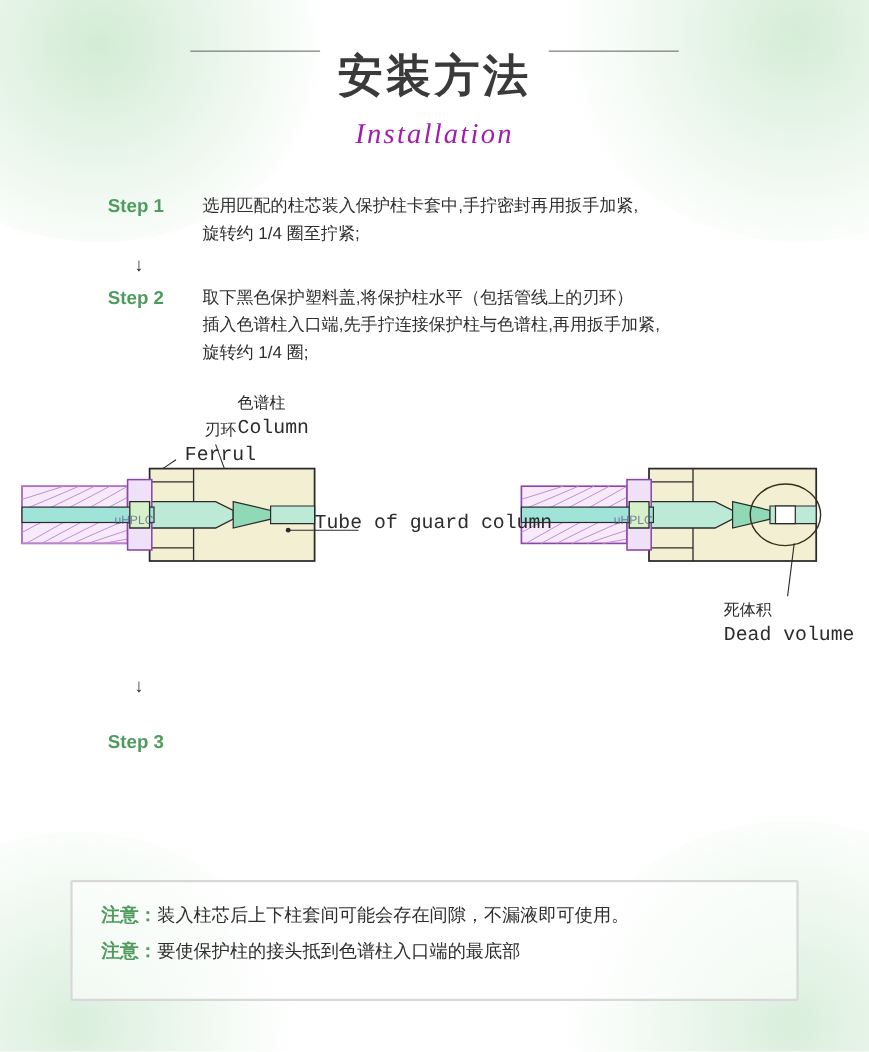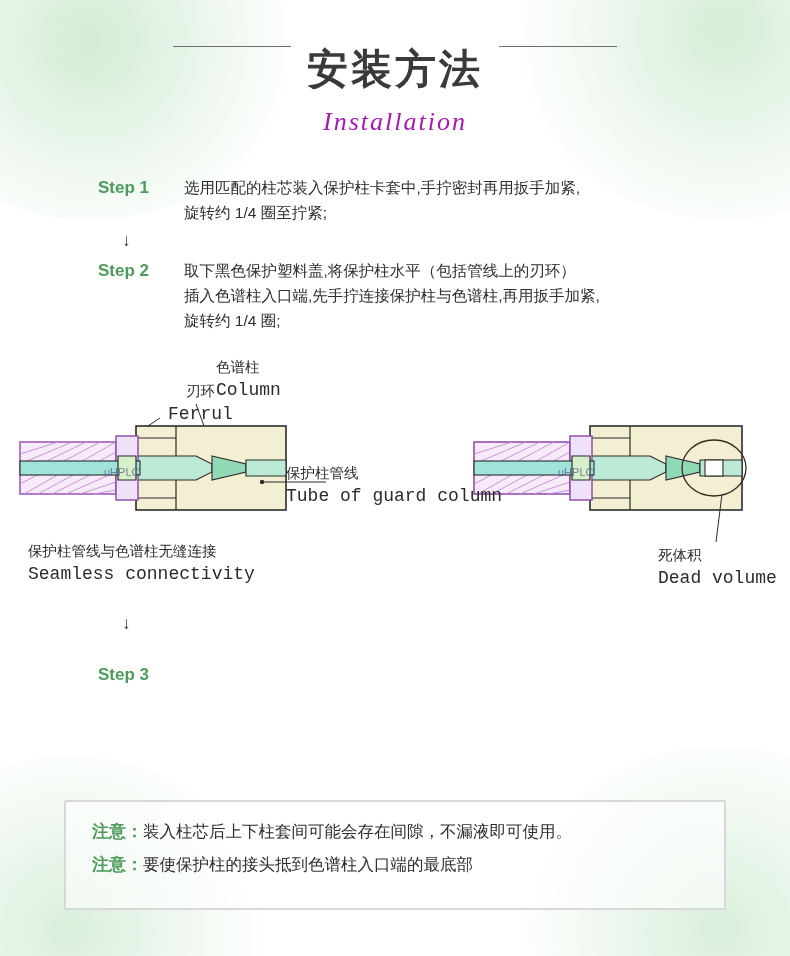--- a/index.html
+++ b/index.html
@@ -254,26 +254,21 @@
 
   <div class="callout" style="left:168px; top:30px; text-align:center;">
     <span class="cn">刃环</span>
     <span class="en">Ferrul</span>
   </div>
   <div class="callout" style="left:216px; top:6px;">
     <span class="cn">色谱柱</span>
     <span class="en">Column</span>
   </div>
   <div class="callout" style="left:286px; top:112px;">
-    <span class="cn">保护柱管线</span>
     <span class="en">Tube of guard column</span>
-  </div>
-  <div class="callout" style="left:28px; top:190px;">
-    <span class="cn">保护柱管线与色谱柱无缝连接</span>
-    <span class="en">Seamless connectivity</span>
   </div>
   <div class="callout" style="left:658px; top:194px;">
     <span class="cn">死体积</span>
     <span class="en">Dead volume</span>
   </div>
 </div>
 
 <div class="arrow-down" style="left:122px; top:615px;">↓</div>
 
 <div class="step" style="left:98px; top:662px; width:680px;">

